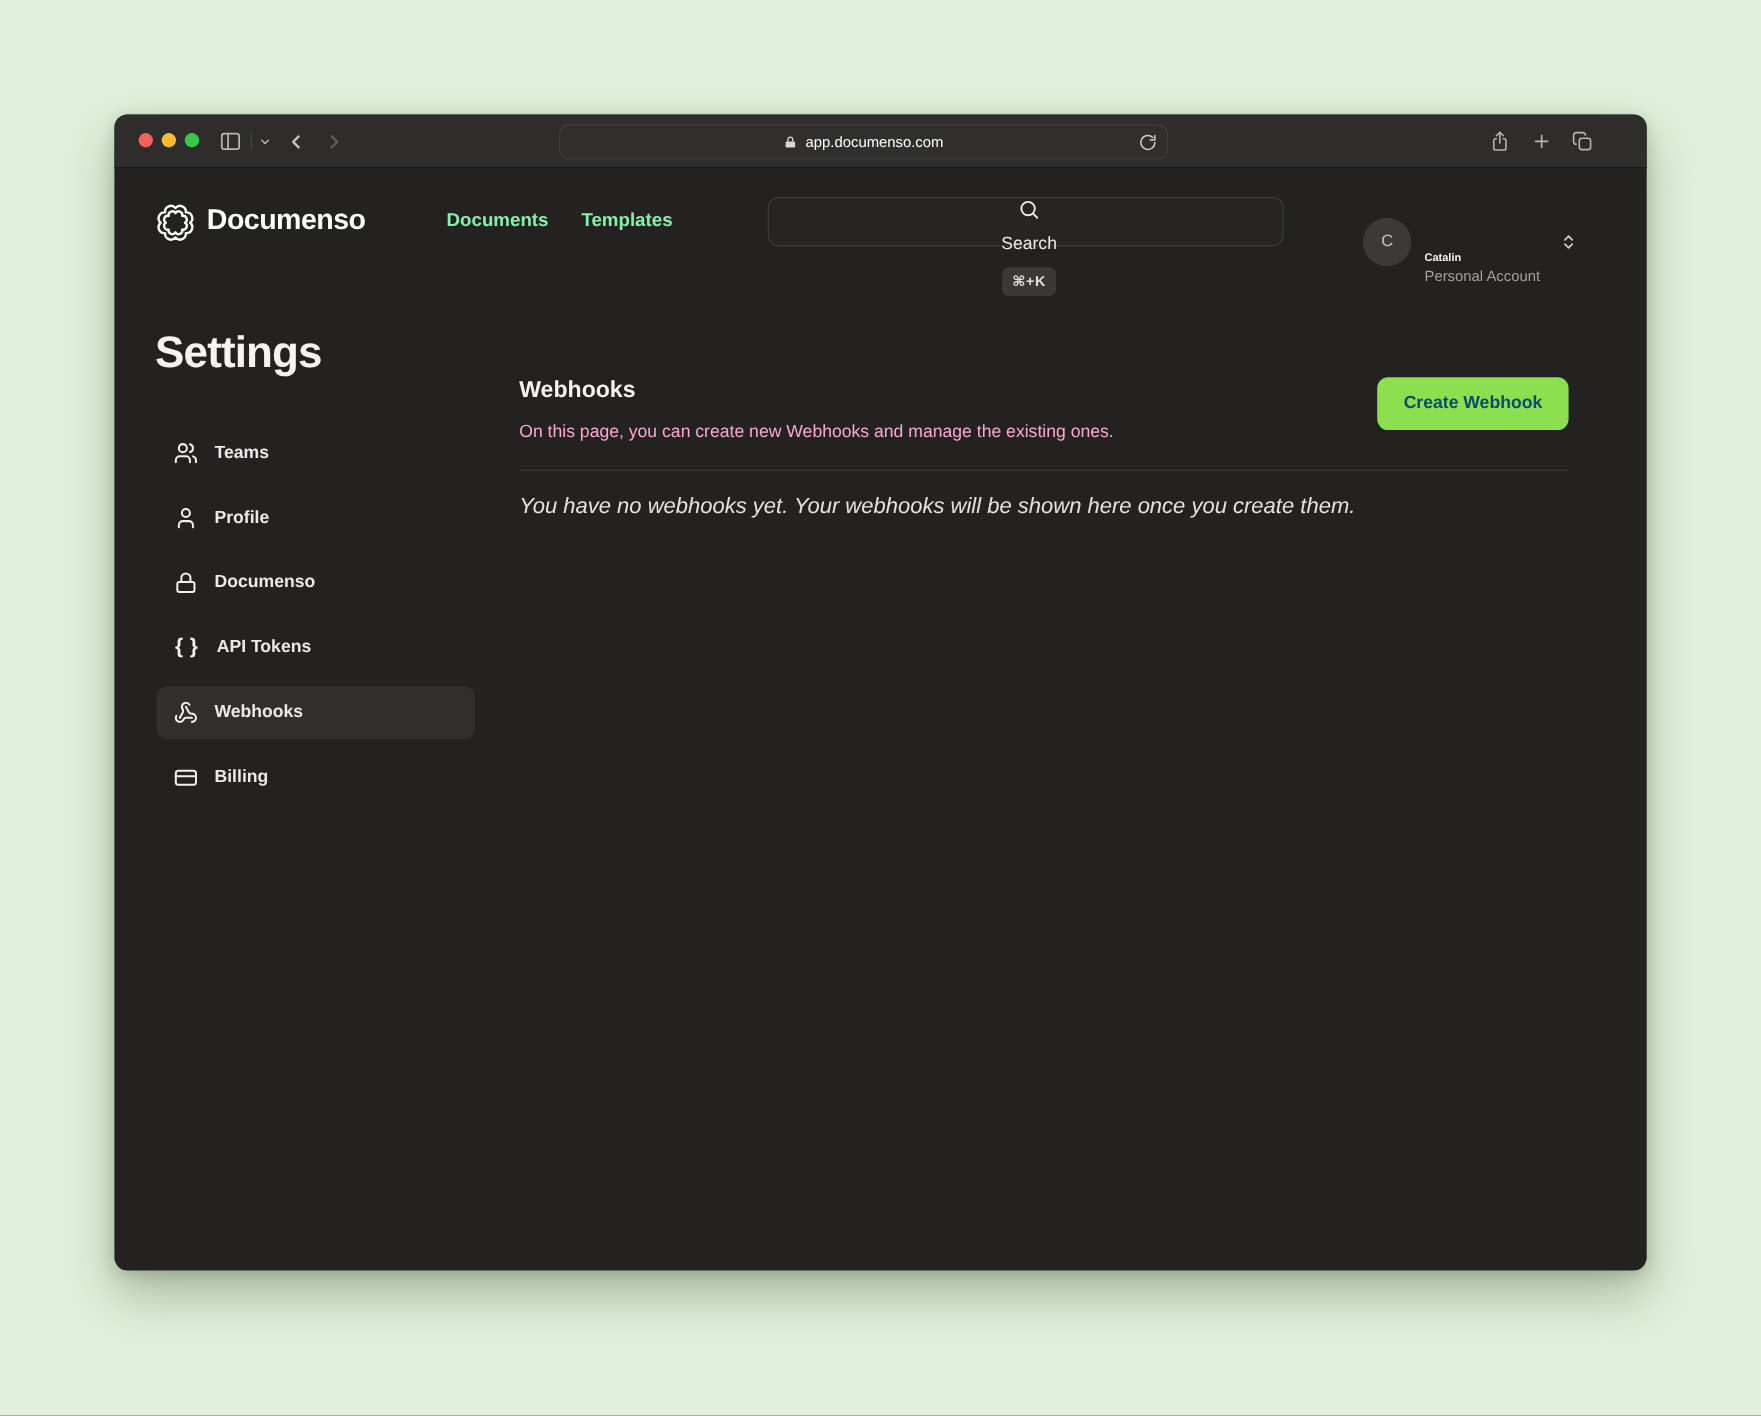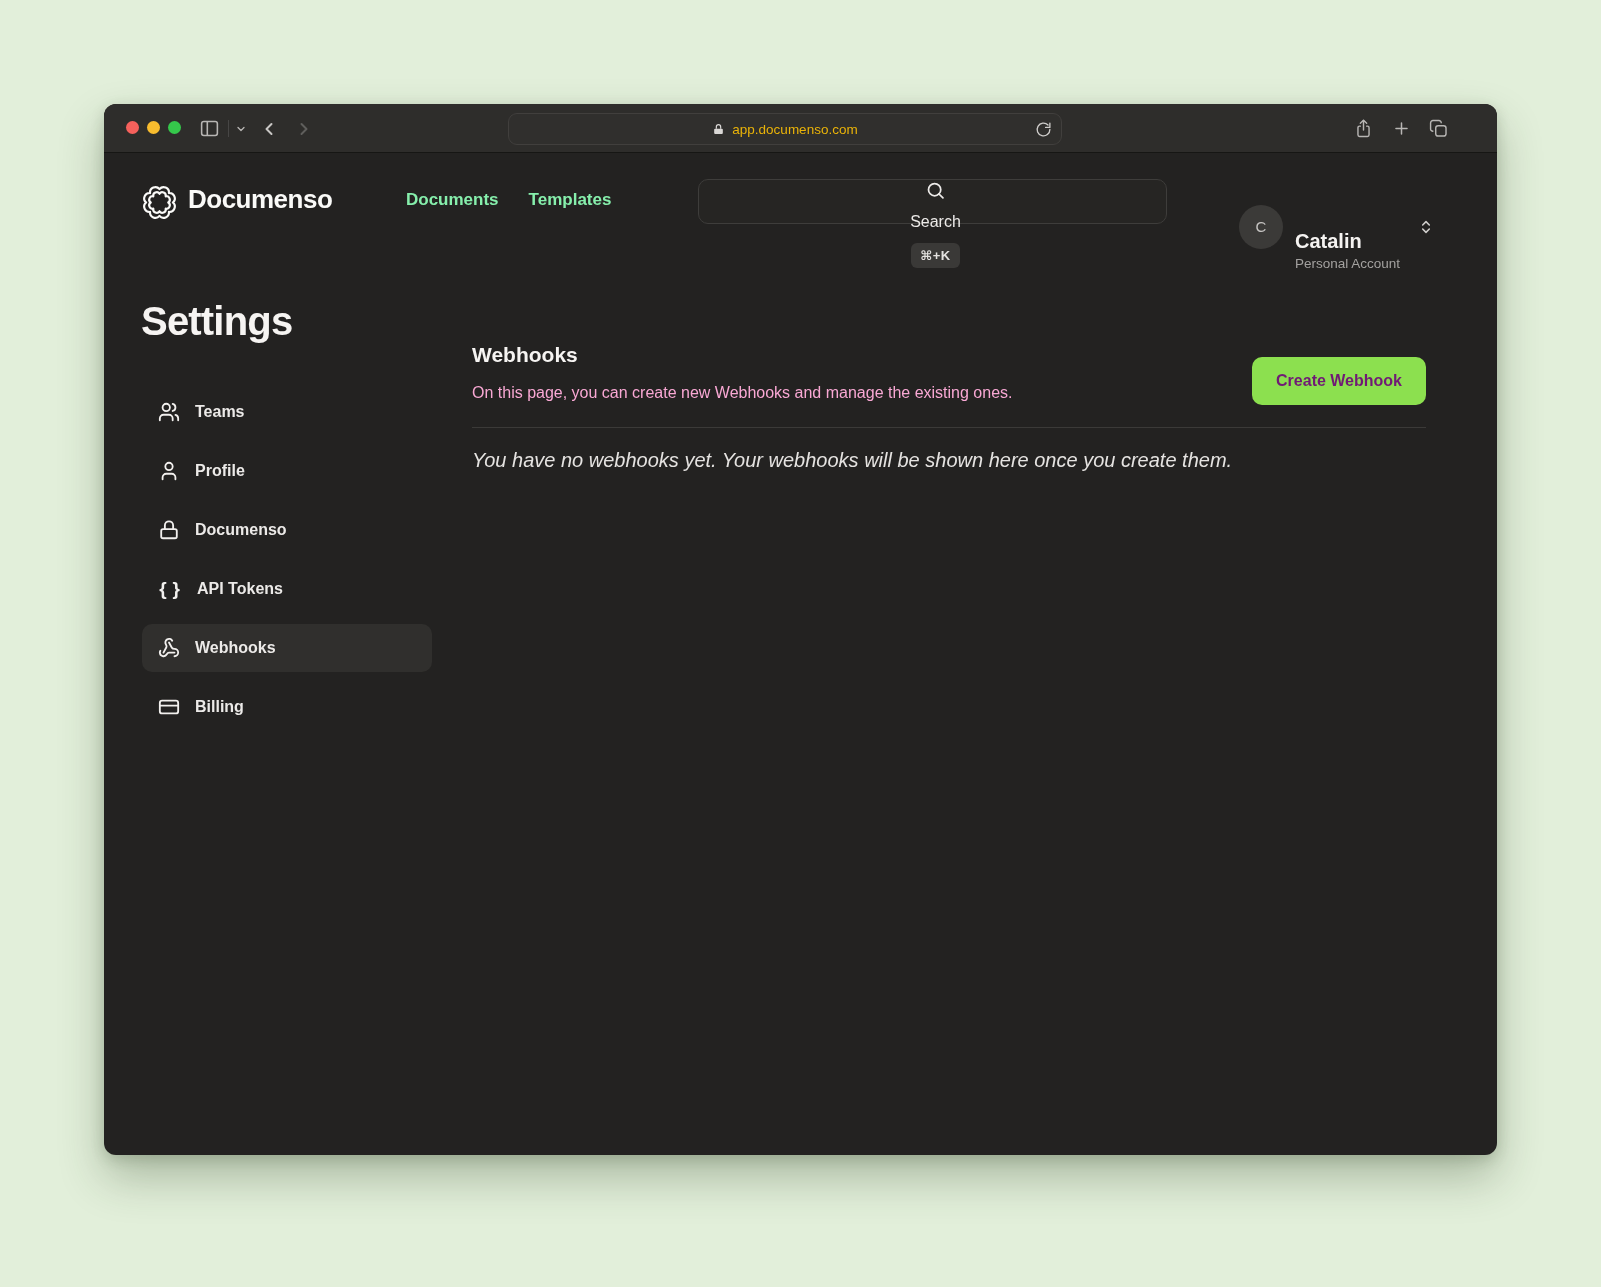--- a/index.html
+++ b/index.html
@@ -28,21 +28,21 @@
     background:#2e2d2b; border-bottom:1px solid #161614;
   }
   .traffic { position:absolute; top:17px; left:22px; display:flex; gap:8px; }
   .traffic span { width:13px; height:13px; border-radius:50%; display:block; }
   .tb-icon { position:absolute; top:0; height:49px; display:flex; align-items:center; color:#b8b6b4; cursor:default; }
   .tb-sep { position:absolute; top:16px; width:1px; height:17px; background:#474645; }
   .urlbar {
     position:absolute; left:404px; top:9px; width:554px; height:32px;
     border:1px solid #413f3d; border-radius:9px;
     display:flex; align-items:center; justify-content:center; gap:7px;
-    color:#eab308; font-size:13.5px; background:#302f2d;
+    color:#ffffff; font-size:13.5px; background:#302f2d;
   }
   .urlbar .reload { position:absolute; right:9px; top:7px; color:#cfcdcb; }
 
   
   .appheader { position:absolute; top:50px; left:0; right:0; height:100px; }
   .brand { position:absolute; left:37px; top:30px; display:flex; align-items:flex-start; gap:10px; }
   .brand-name { color:#fafaf8; font-size:26px; font-weight:700; letter-spacing:-0.5px; }
   .nav { position:absolute; left:302px; top:36px; display:flex; gap:30px; }
   .nav a { color:#86efac; font-size:17px; font-weight:700; text-decoration:none; }
   .searchbox {
@@ -53,21 +53,21 @@
   .searchbox .ph { color:#eceae8; font-size:16px; font-weight:500; flex:1; }
   .kbd {
     background:#3a3937; color:#e4e2e0; border-radius:6px;
     font-size:13px; font-weight:600; padding:5px 9px; letter-spacing:.5px;
   }
   .account { position:absolute; left:1135px; top:26px; display:flex; align-items:center; gap:12px; cursor:pointer; }
   .avatar {
     width:44px; height:44px; border-radius:50%; background:#3b3a38;
     color:#c6c4c2; font-size:15px; display:flex; align-items:center; justify-content:center;
   }
-  .acct-name { color:#f5f3f1; font-size:20px; font-weight:700; line-height:1.35;margin-top:48px; }
+  .acct-name { color:#f5f3f1; font-size:10px; font-weight:700; line-height:1.35;margin-top:48px; }
   .acct-type { color:#a3a19f; font-size:13.5px; line-height:1.35; }
   .acct-chevron { color:#cdcbc9; margin-left:6px; }
 
   
   .page-title {
     position:absolute; left:37px; top:195px;
     color:#f6f4f2; font-size:40px; font-weight:700; letter-spacing:-0.8px;
   }
 
   .sidebar { position:absolute; left:38px; top:284px; width:290px; display:flex; flex-direction:column; gap:11px; }
@@ -76,22 +76,22 @@
     padding-left:16px; gap:15px; cursor:pointer;
   }
   .side-item .label { color:#eceae8; font-size:16px; font-weight:600; }
   .side-item.active { background:#302f2d; }
   .braces { color:#f2f0ee; font-size:19px; font-weight:700; width:24px; text-align:center; letter-spacing:1px; }
 
   .main { position:absolute; left:368px; top:239px; width:954px; }
   .main-heading { position:absolute; left:0; top:0; color:#f6f4f2; font-size:21px; font-weight:700; }
   .main-desc { position:absolute; left:0; top:41px; color:#f9a8d4; font-size:16px; }
   .create-btn {
-    position:absolute; right:0; top:14px; height:48px; padding:0 24px;
-    border:none; border-radius:10px; background:#8ce04f; color:#701a75;
+    position:absolute; right:0; top:0; height:48px; padding:0 24px;
+    border:none; border-radius:10px; background:#8ce04f; color:#0c4a6e;
     font-family:inherit; font-size:16px; font-weight:600; cursor:pointer;
   }
   .divider { position:absolute; left:0; top:84px; width:954px; height:1px; background:#3b3a38; }
   .empty { position:absolute; left:0; top:106px; color:#e5e3e1; font-size:20px; font-style:italic; }
 </style>
 </head>
 <body>
 
 <div class="window">
 

